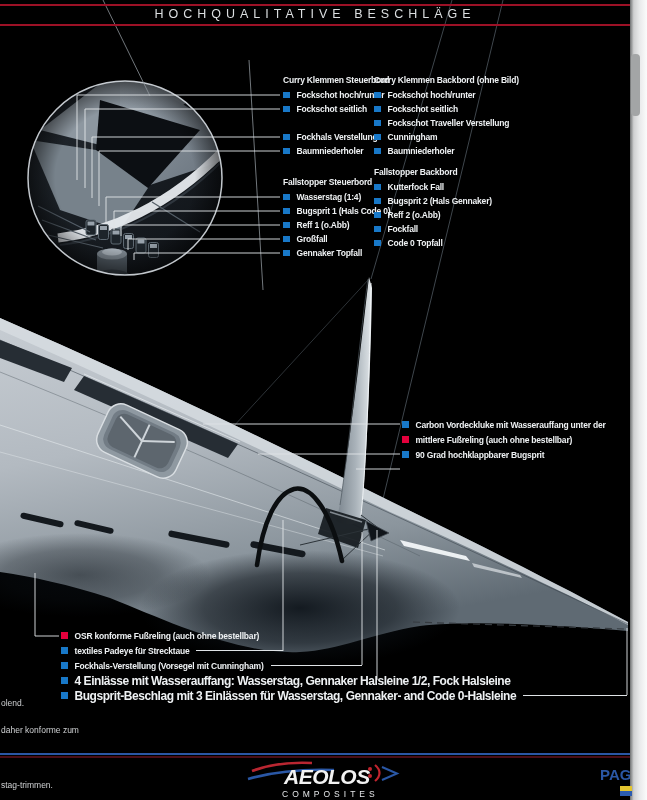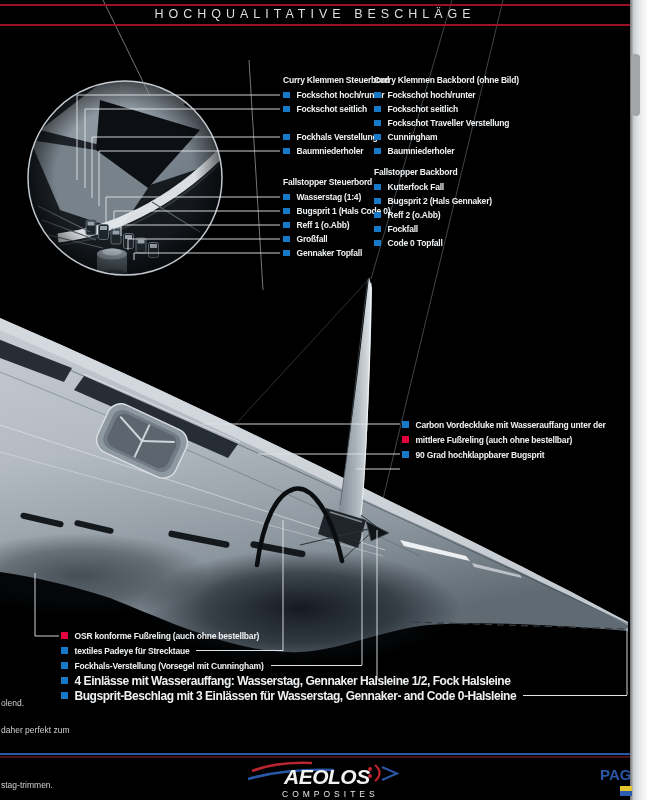--- a/index.html
+++ b/index.html
@@ -372,21 +372,21 @@
         <span class="lead"></span>
       </div>
     <div class="row" style="width:566px">
         <span class="sq blue"></span>
         <span class="tight">Bugsprit-Beschlag mit 3 Einlässen für Wasserstag, Gennaker- and Code 0-Halsleine</span>
         <span class="lead"></span>
       </div>
   </div>
 
   <div class="edge-frag" style="top:698px">olend.</div>
-  <div class="edge-frag" style="top:725px">daher perfekt zum</div>
+  <div class="edge-frag" style="top:725px">daher konforme zum</div>
   <div class="edge-frag" style="top:780px">stag-trimmen.</div>
 
   <div id="footer-line-blue"></div>
   <div id="footer-line-red"></div>
 
   <svg id="logo" width="156" height="44" viewBox="0 0 156 44">
     <path d="M6,15 C24,8 44,6 66,7" stroke="#b92631" stroke-width="2.6" fill="none"></path>
     <path d="M2,23 C30,15 58,13 88,14" stroke="#2a57a5" stroke-width="2.6" fill="none"></path>
     <text x="38" y="28" font-size="21" font-weight="bold" font-style="italic" fill="#f2f2f2" letter-spacing="-0.5">AEOLOS</text>
     <g fill="#c0242e">

